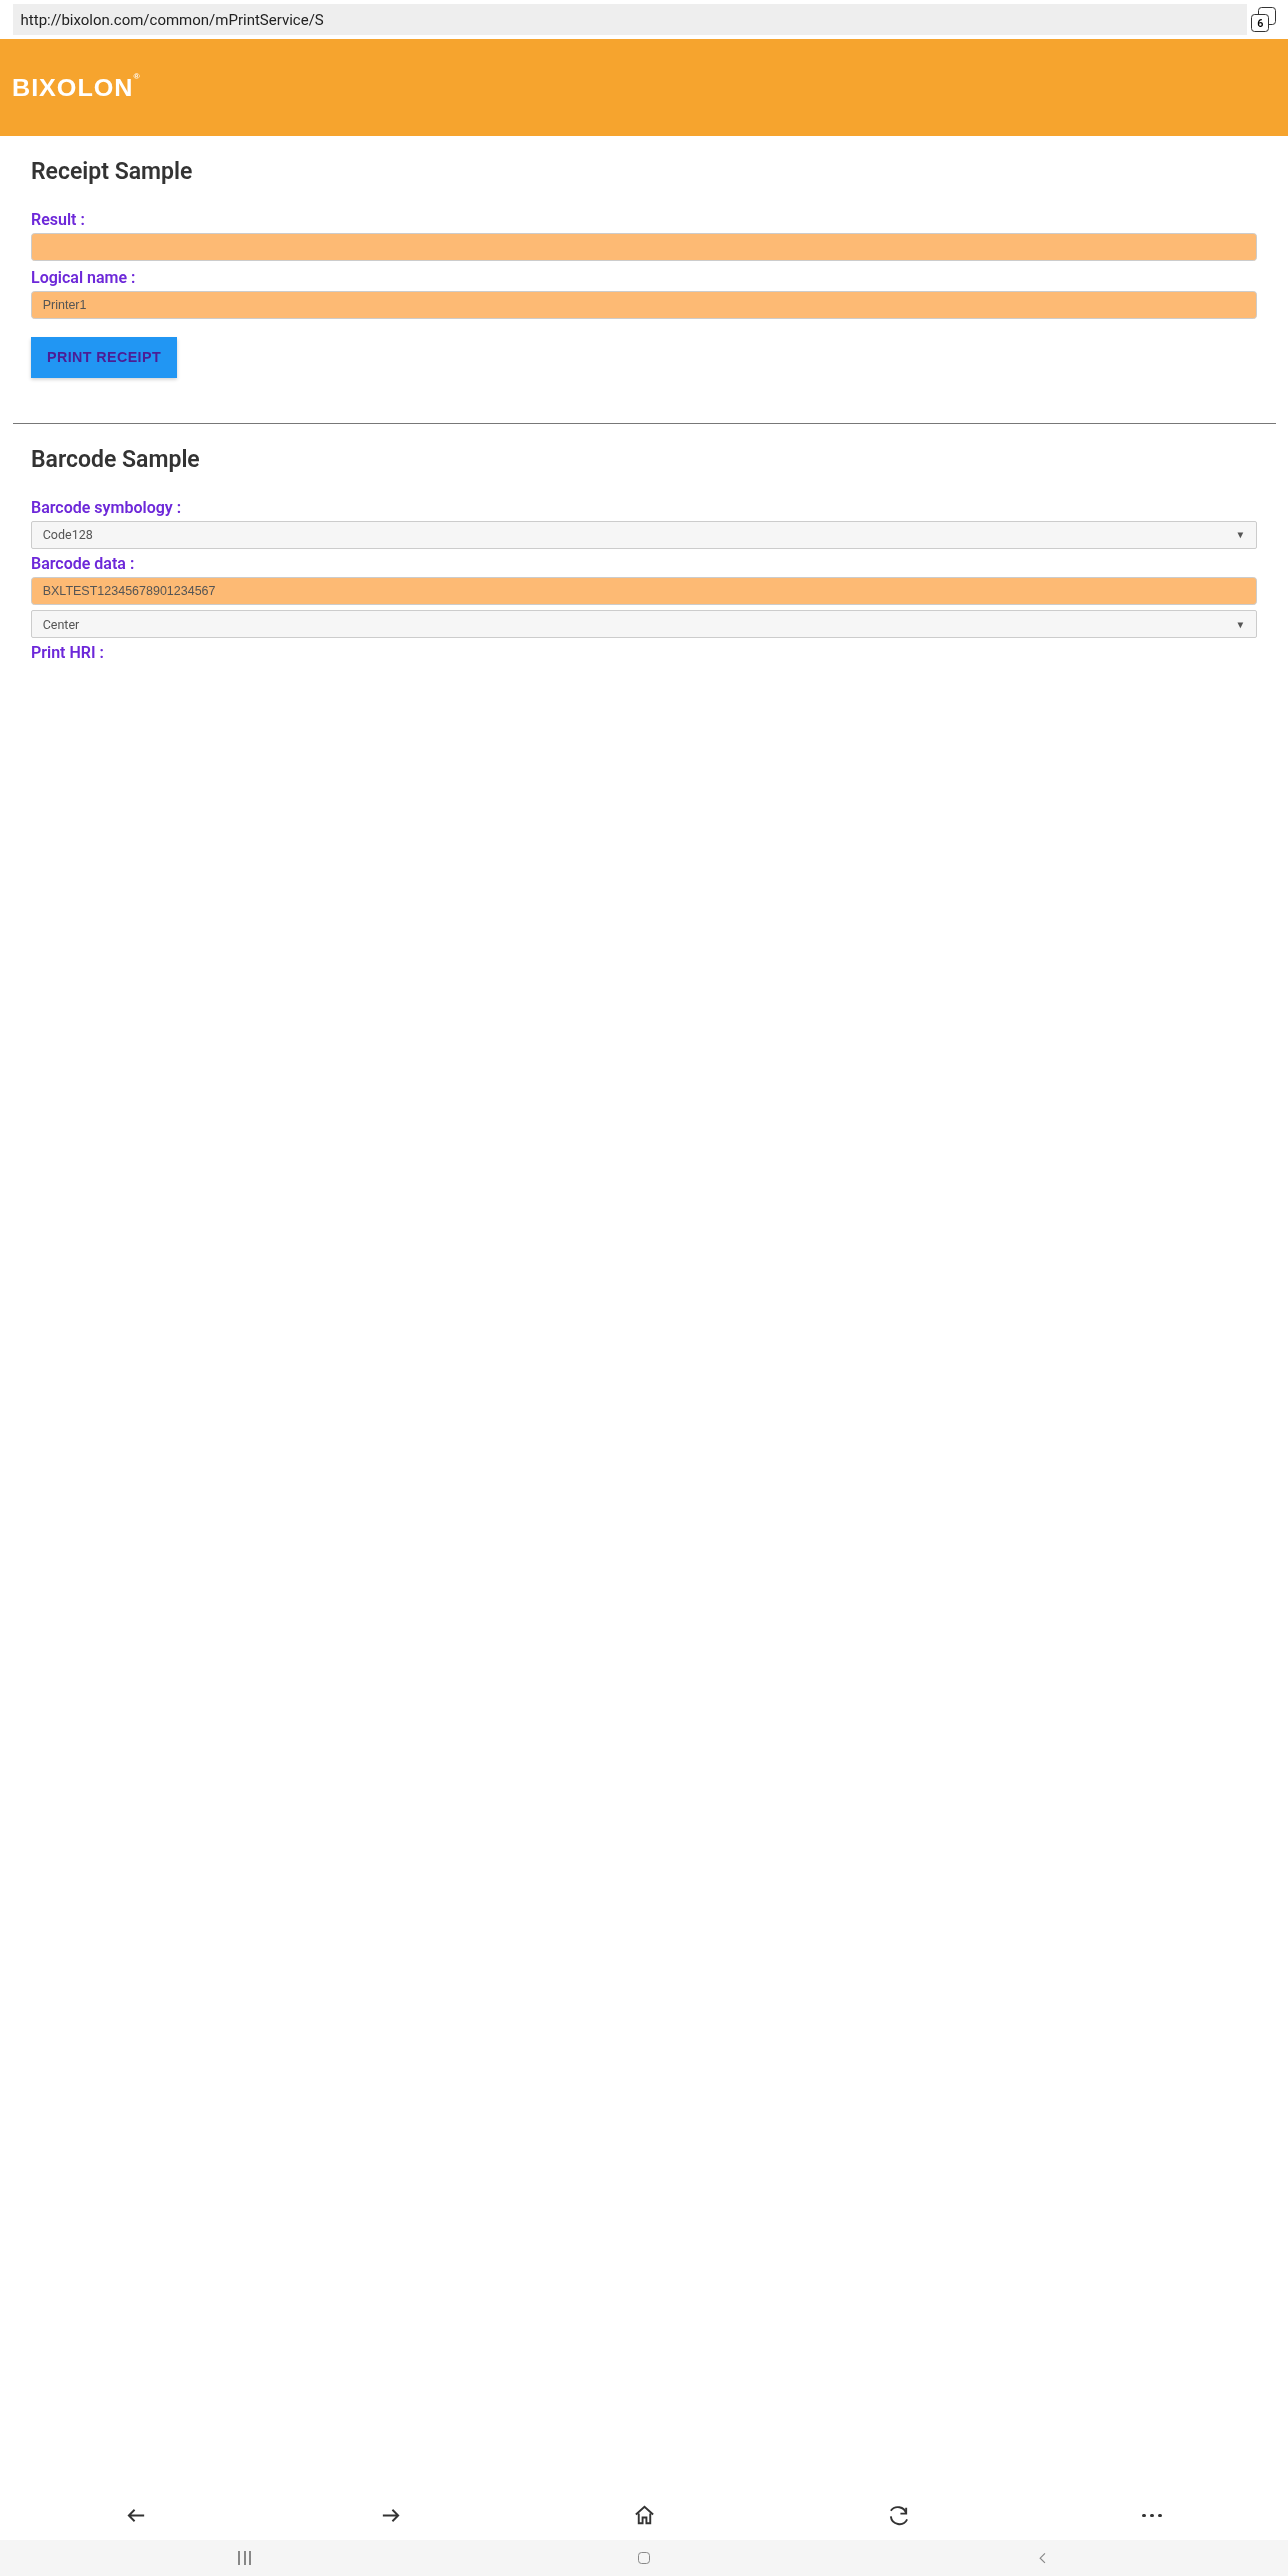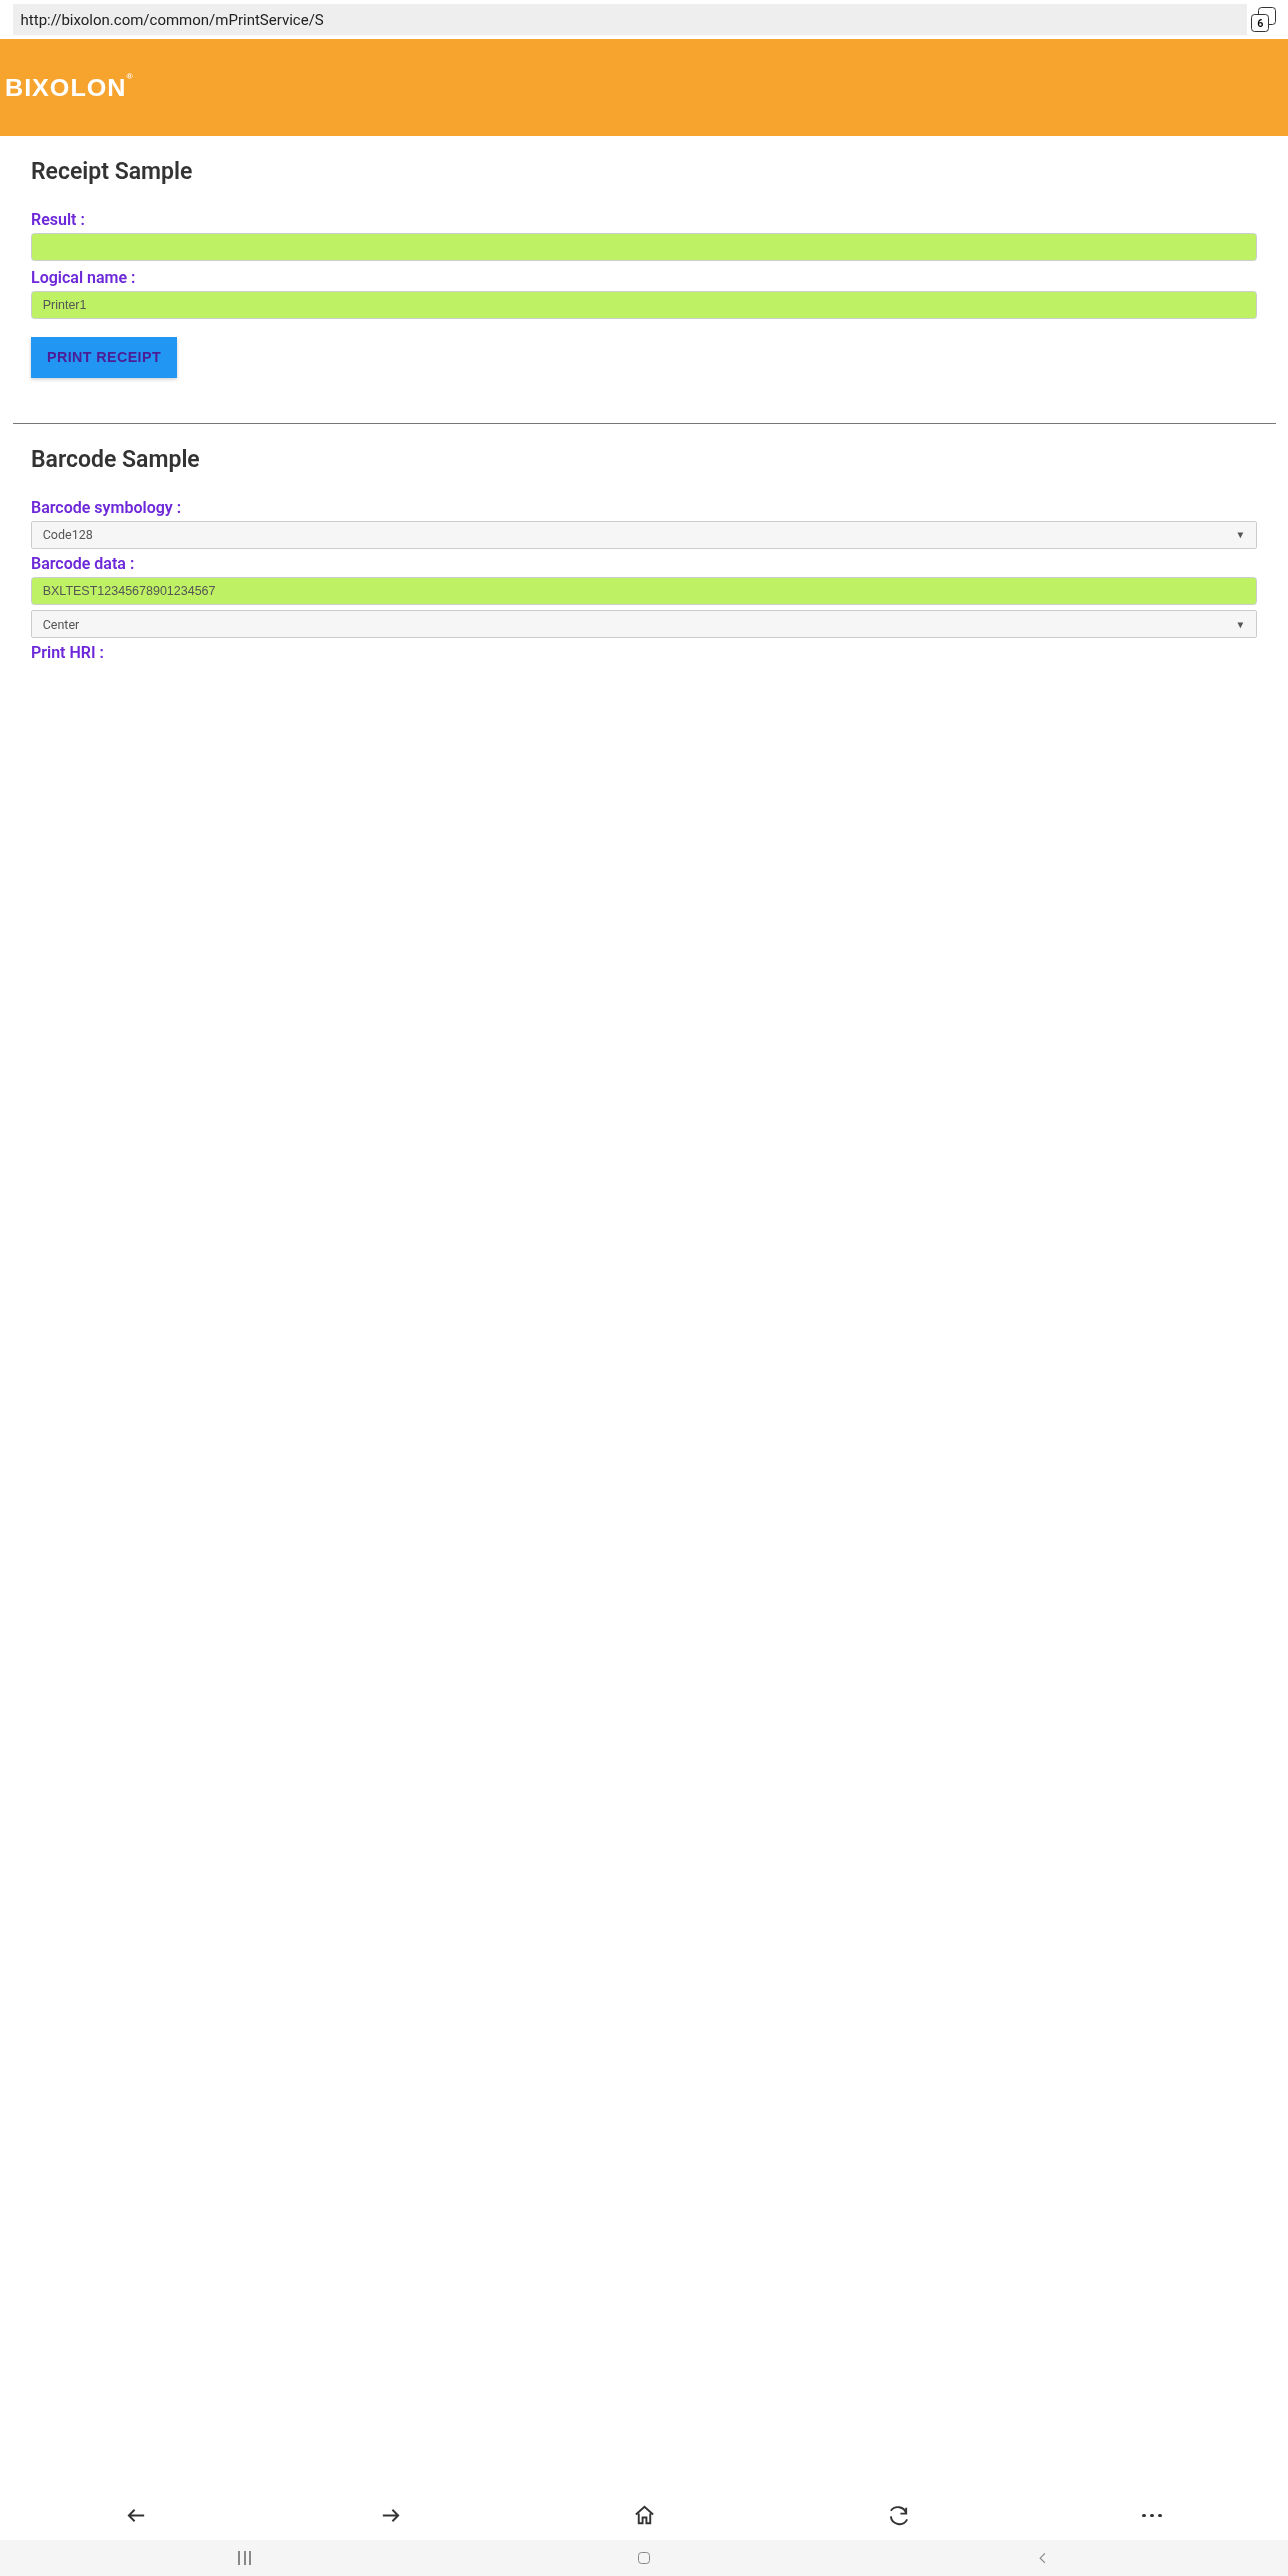--- a/index.html
+++ b/index.html
@@ -48,21 +48,21 @@
       background: #fff;
       display: flex; align-items: center; justify-content: center;
       font-size: 10.7px; font-weight: 600;
     }
 
     .header-banner {
       background: #f6a42e;
       height: 97px;
       display: flex;
       align-items: center;
-      padding-left: 5px;
+      padding-left: 12px;
     }
     .logo-text {
       color: #fff;
       font-weight: 900;
       font-size: 24px;
       letter-spacing: 0.9px;
       font-family: Arial, sans-serif;
       transform: scaleX(1.05);
       transform-origin: left;
       position: relative;
@@ -97,21 +97,21 @@
     }
     .text-input {
       width: 100%;
       height: 28px;
       border: 0.9px solid #ccc;
       border-radius: 3.6px;
       padding: 0 10.7px;
       font-size: 12.5px;
       color: #555;
       margin-bottom: 5.4px;
-      background: #bef264;
+      background: #fdba74;
     }
     .text-input.empty-tall { height: 28px; }
     .select-input {
       width: 100%;
       height: 28px;
       border: 0.9px solid #ccc;
       border-radius: 2px;
       padding: 0 10.7px;
       font-size: 12.5px;
       color: #555;

